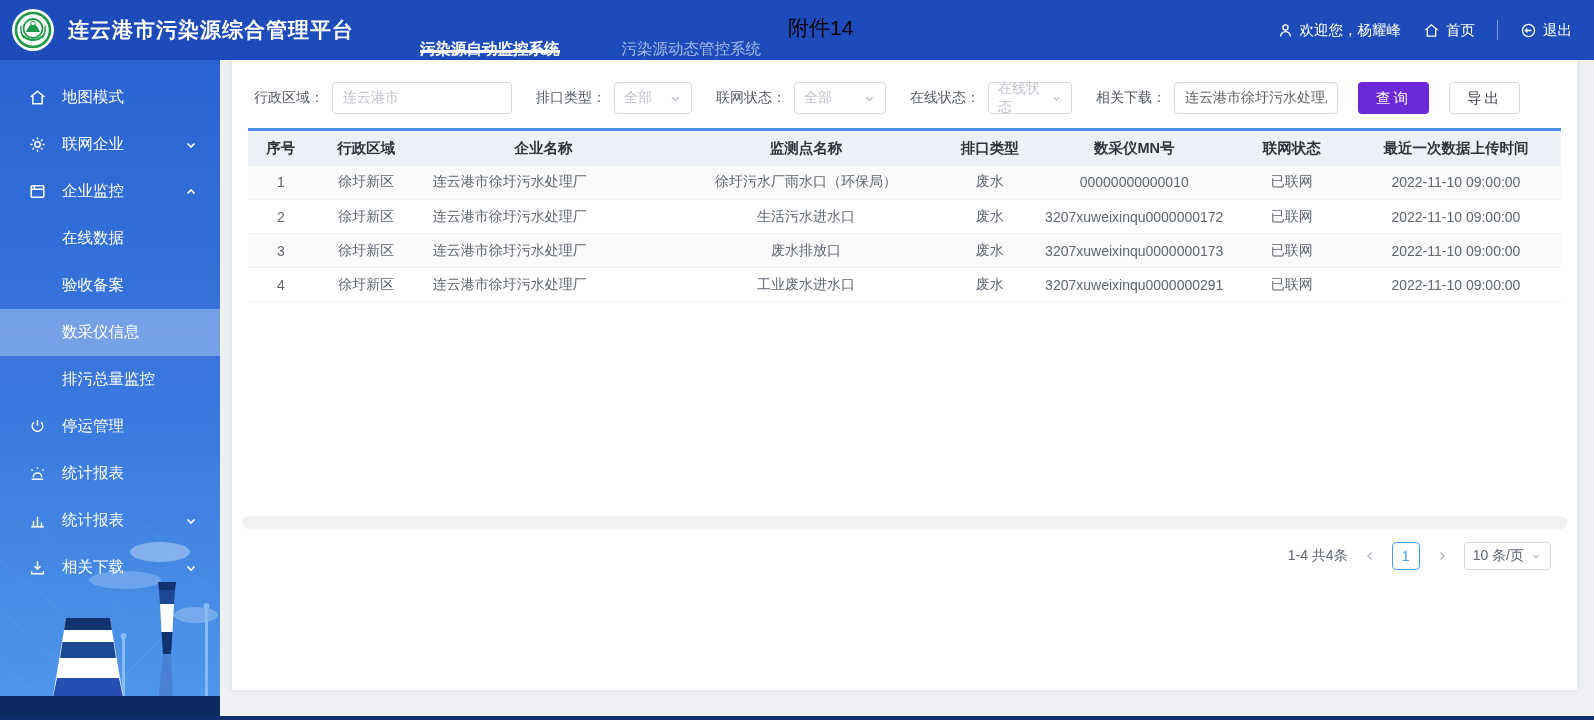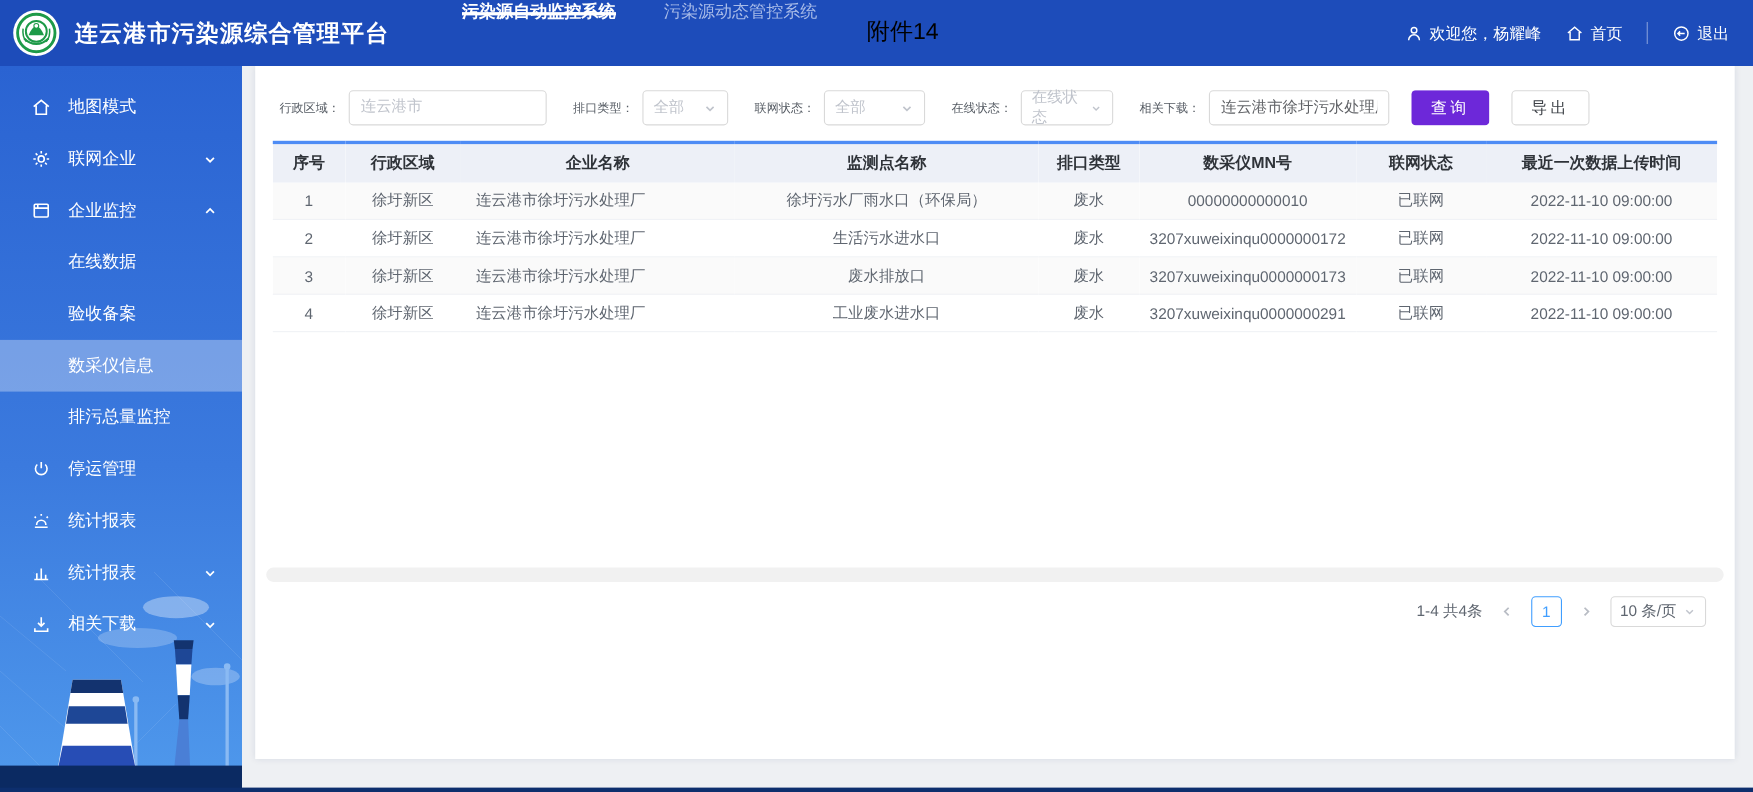--- a/index.html
+++ b/index.html
@@ -5,21 +5,21 @@
   * { margin:0; padding:0; box-sizing:border-box; }
   html,body { width:1594px; height:720px; overflow:hidden; }
   body { font-family:"Liberation Sans","DejaVu Sans",sans-serif; background:#eef0f3; position:relative; }
 
   
   .header { position:absolute; top:0; left:0; width:1594px; height:60px;
     background:#1d4cba; display:flex; align-items:center; color:#fff; z-index:5; }
   .logo { width:42px; height:42px; margin:0 14px 0 12px; border-radius:50%; background:#fff;
     display:flex; align-items:center; justify-content:center; flex:none; }
   .app-title { font-size:21px; font-weight:bold; letter-spacing:1px; white-space:nowrap; }
-  .sys-tabs { display:flex; align-items:flex-start; height:100%; margin-left:66px; gap:44px; }
+  .sys-tabs { display:flex; align-items:flex-end; height:100%; margin-left:66px; gap:62px; }
   .tab { position:relative; display:flex; align-items:center; font-size:15.5px; color:#a9bce8;
     cursor:pointer; white-space:nowrap; }
   .tab.active { color:#fff; font-weight:bold; }
   .tab.active::after { content:""; position:absolute; left:0; right:0; bottom:7px; height:3px; background:#fff; }
   .annotation { position:absolute; left:788px; top:14px; color:#000; font-size:21px; font-weight:500; }
   .header-right { margin-left:auto; display:flex; align-items:center; gap:22px; padding-right:22px; font-size:14.5px; }
   .hr-item { display:flex; align-items:center; gap:6px; white-space:nowrap; cursor:pointer; }
   .hr-divider { width:1px; height:20px; background:rgba(255,255,255,.45); }
   .hicon { width:17px; height:17px; display:block; }
 
@@ -39,21 +39,21 @@
   
   .main { position:absolute; top:60px; left:220px; width:1374px; height:660px; background:#eef0f3; }
   .card { position:absolute; top:0; left:12px; width:1345px; height:630px; background:#fff;
     box-shadow:0 0 6px rgba(20,40,90,.10); }
   .bottom-bar { position:absolute; left:0; bottom:0; width:1594px; height:4px; background:#0d2e6d; z-index:6; }
   .sidebar-foot { position:absolute; left:0; bottom:0; width:220px; height:24px; background:#0b2a62; z-index:4; }
 
   
   .filters { display:flex; align-items:center; padding:22px 16px 14px 22px; gap:10px; }
   .f-group { display:flex; align-items:center; margin-right:14px; }
-  .f-label { font-size:11px; color:#555b63; margin-right:8px; white-space:nowrap; }
+  .f-label { font-size:14px; color:#555b63; margin-right:8px; white-space:nowrap; }
   .f-input { height:32px; border:1px solid #d9d9d9; border-radius:4px; padding:0 10px;
     font-size:14px; color:#606266; outline:none; font-family:Liberation Serif, serif; }
   .f-input::placeholder { color:#c0c4cc; }
   .sel { height:32px; border:1px solid #d9d9d9; border-radius:4px; background:#fff;
     display:flex; align-items:center; justify-content:space-between; padding:0 9px; cursor:pointer; }
   .sel .sel-text { font-size:14px; color:#c0c4cc; }
   .sel .schev { width:13px; height:13px; margin-left:6px; }
   .btn { height:32px; padding:0 17px; border-radius:4px; font-size:14.5px; cursor:pointer;
     border:1px solid transparent; font-family:inherit; letter-spacing:3px; }
   .btn-primary { background:#6d28d9; color:#fff; margin-left:4px; }

